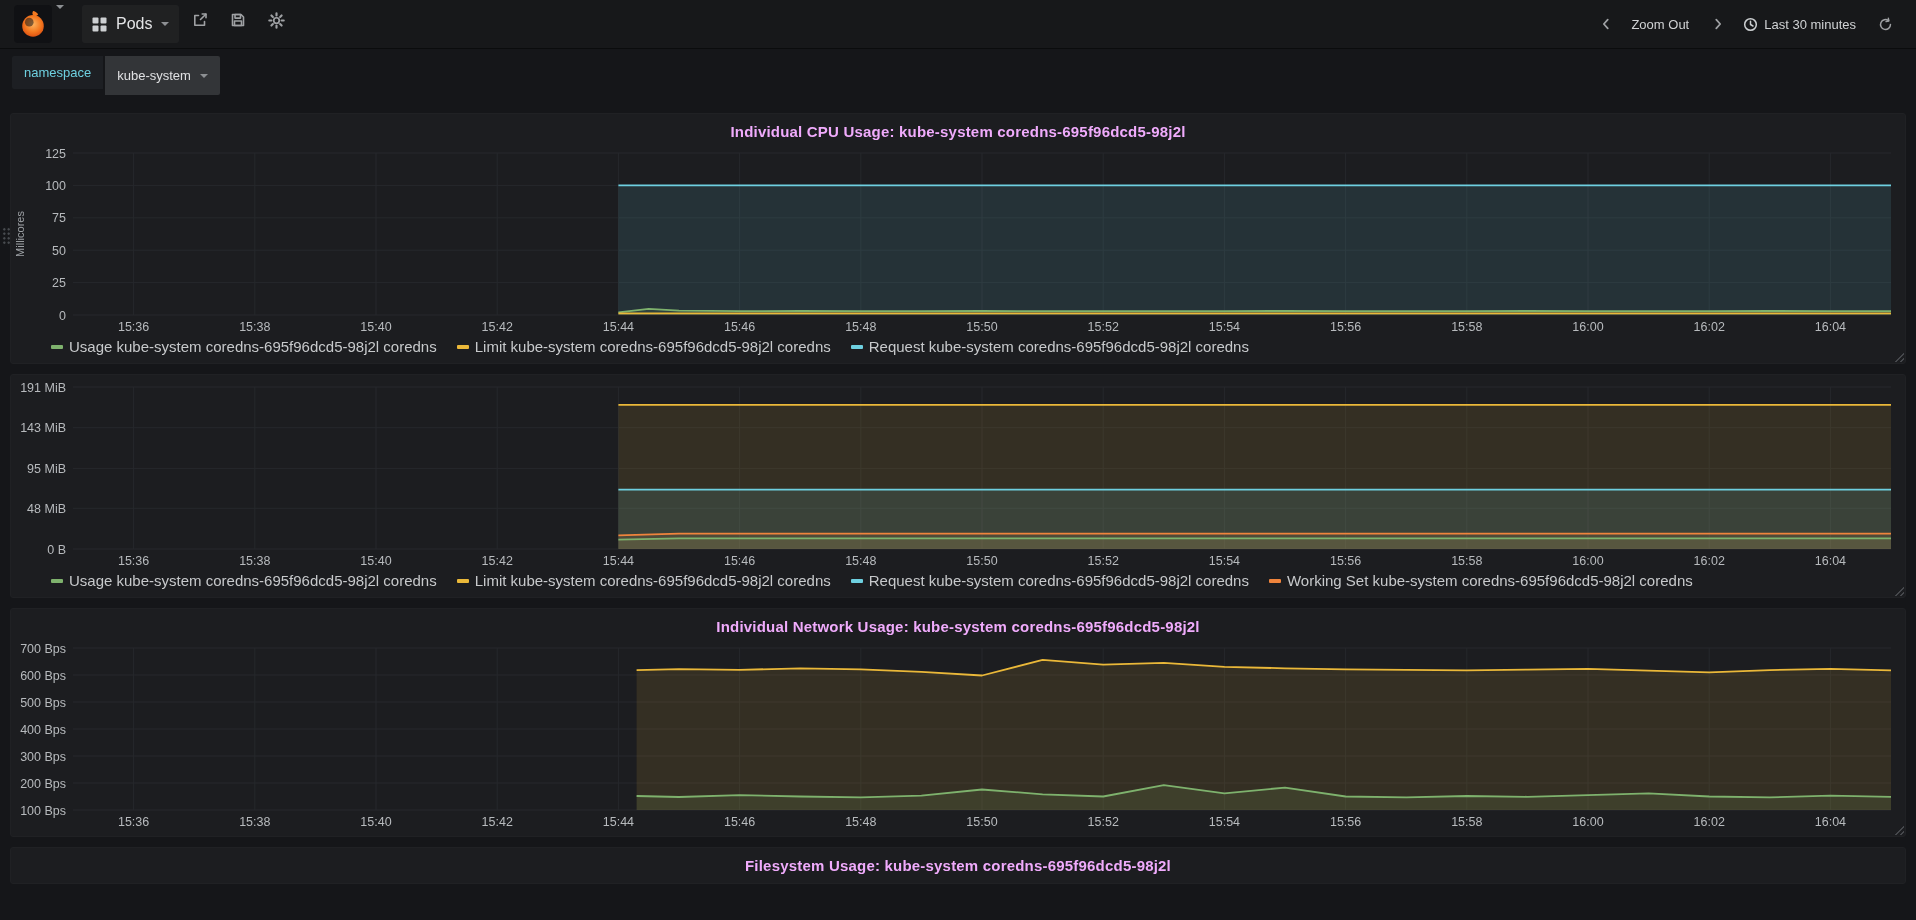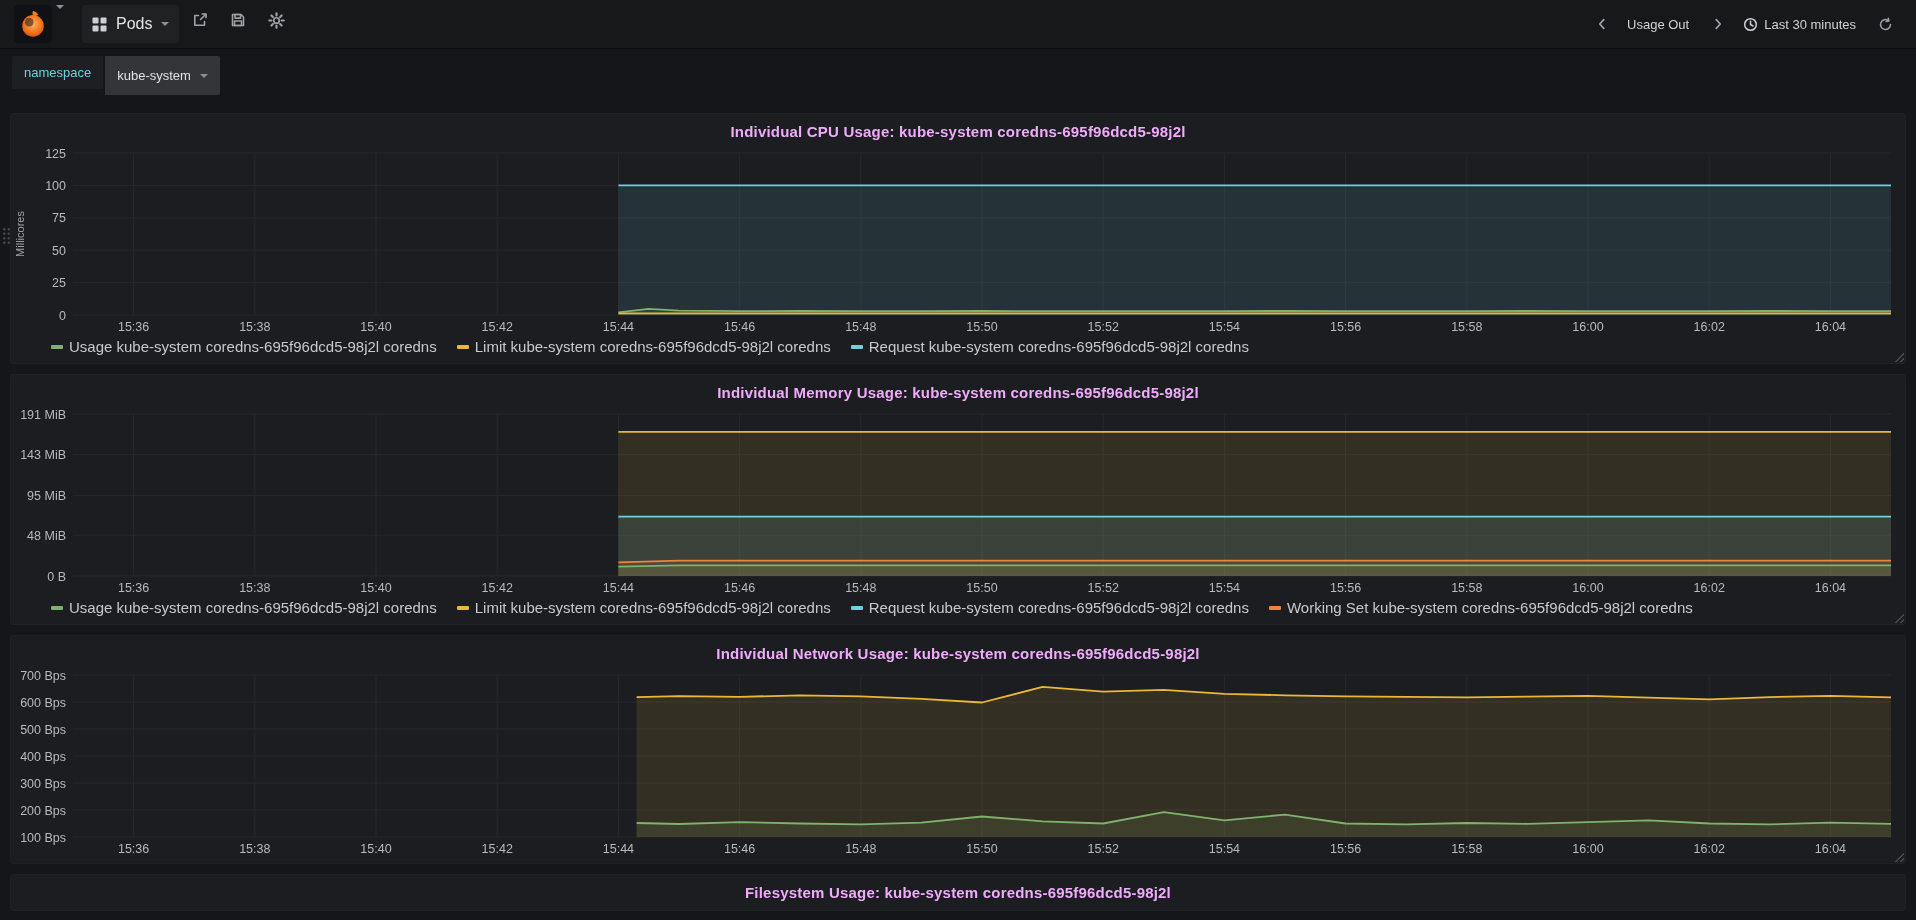--- a/index.html
+++ b/index.html
@@ -108,21 +108,21 @@
     </div>
   </div>
 
   <div class="nav-right">
     <div class="nav-icon-btn">
       <svg class="ico" width="14" height="14" viewBox="0 0 16 16">
         <path d="M10 3 L5.5 8 L10 13" stroke-width="2"></path>
       </svg>
     </div>
     <div class="nav-text-btn">
-      <span>Usage Out</span>
+      <span>Zoom Out</span>
     </div>
     <div class="nav-icon-btn">
       <svg class="ico" width="14" height="14" viewBox="0 0 16 16">
         <path d="M6 3 L10.5 8 L6 13" stroke-width="2"></path>
       </svg>
     </div>
     <div class="nav-text-btn">
       <svg class="ico ico-bright" width="15" height="15" viewBox="0 0 16 16">
         <circle cx="8" cy="8" r="6.2"></circle>
         <path d="M8 4.5 V8 L10.6 9.6"></path>
@@ -215,21 +215,20 @@
         </span>
         <span class="legend-item">
           <i style="background: rgb(110, 208, 224);"></i>
           <span>Request kube-system coredns-695f96dcd5-98j2l coredns</span>
         </span>
       </div>
     <div class="resize-handle"></div>
   </div>
 
   <div class="panel">
-    <div class="panel-title">Individual Memory Usage: kube-system coredns-695f96dcd5-98j2l</div>
     <svg class="graph" width="1894" height="192">
         <line x1="62" x2="1880" y1="170.0" y2="170.0" class="gl"></line>
         <text x="55" y="174.5" class="yt">0 B</text>
         <line x1="62" x2="1880" y1="129.3" y2="129.3" class="gl"></line>
         <text x="55" y="133.8" class="yt">48 MiB</text>
         <line x1="62" x2="1880" y1="89.4" y2="89.4" class="gl"></line>
         <text x="55" y="93.9" class="yt">95 MiB</text>
         <line x1="62" x2="1880" y1="48.7" y2="48.7" class="gl"></line>
         <text x="55" y="53.2" class="yt">143 MiB</text>
         <line x1="62" x2="1880" y1="8.0" y2="8.0" class="gl"></line>

